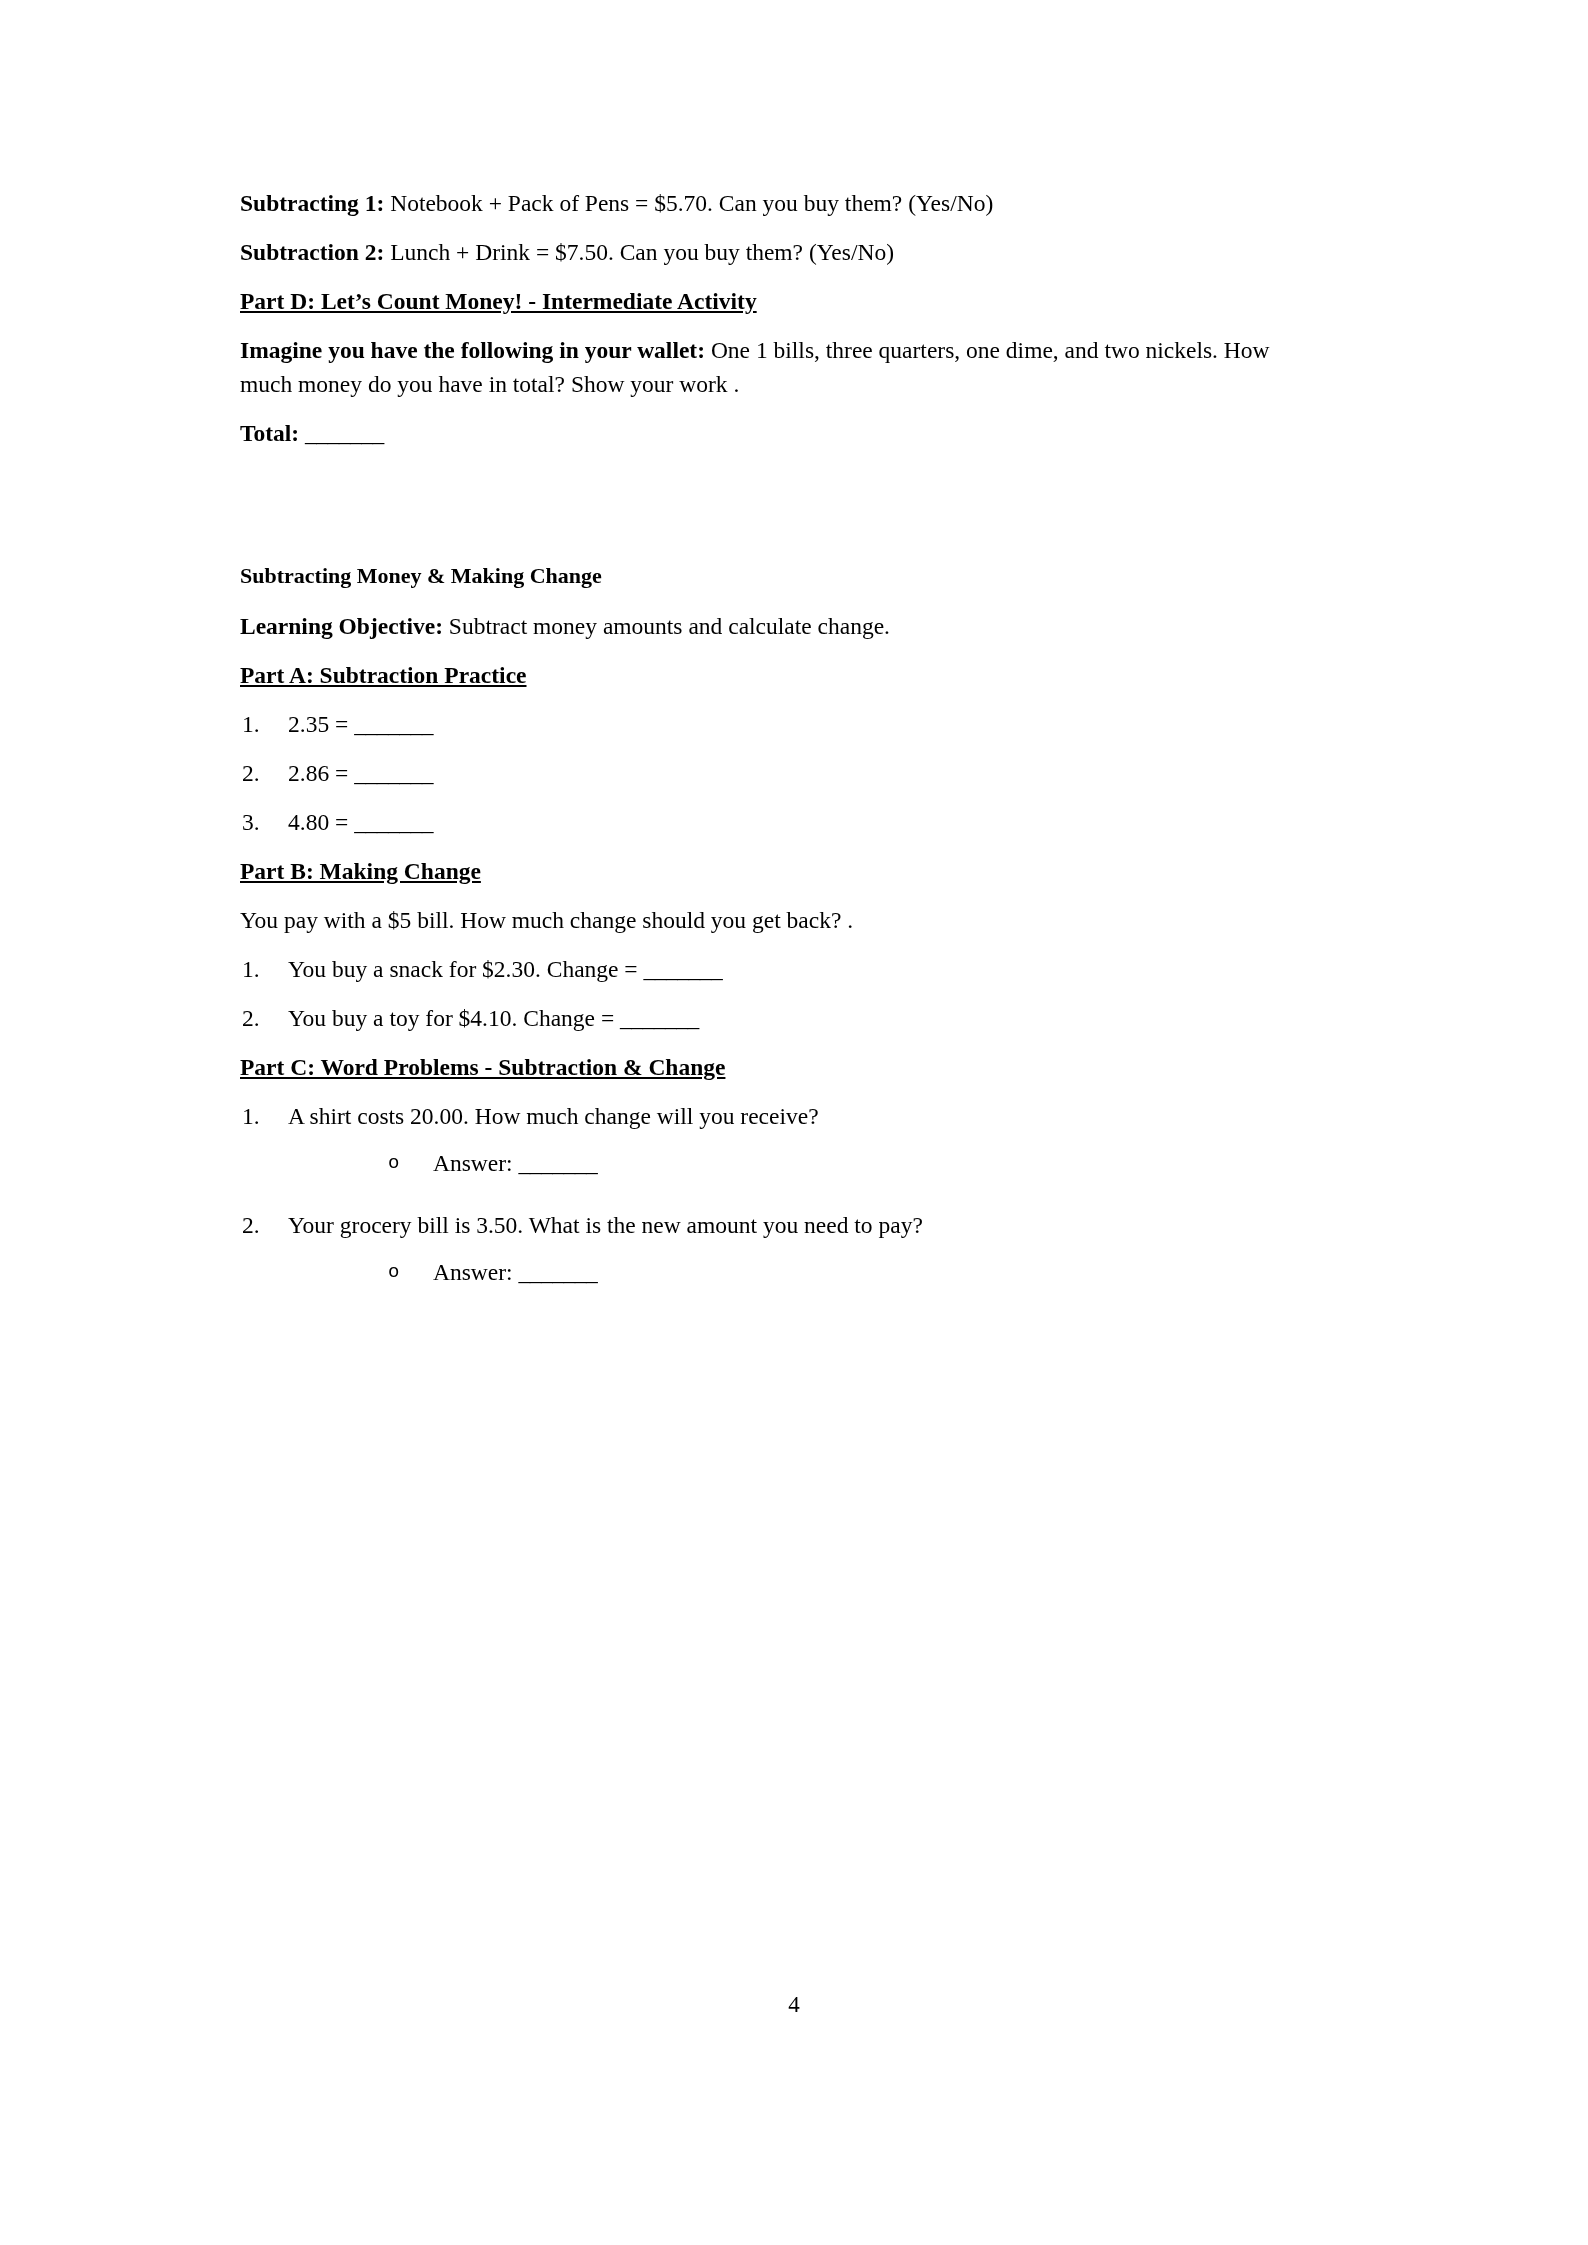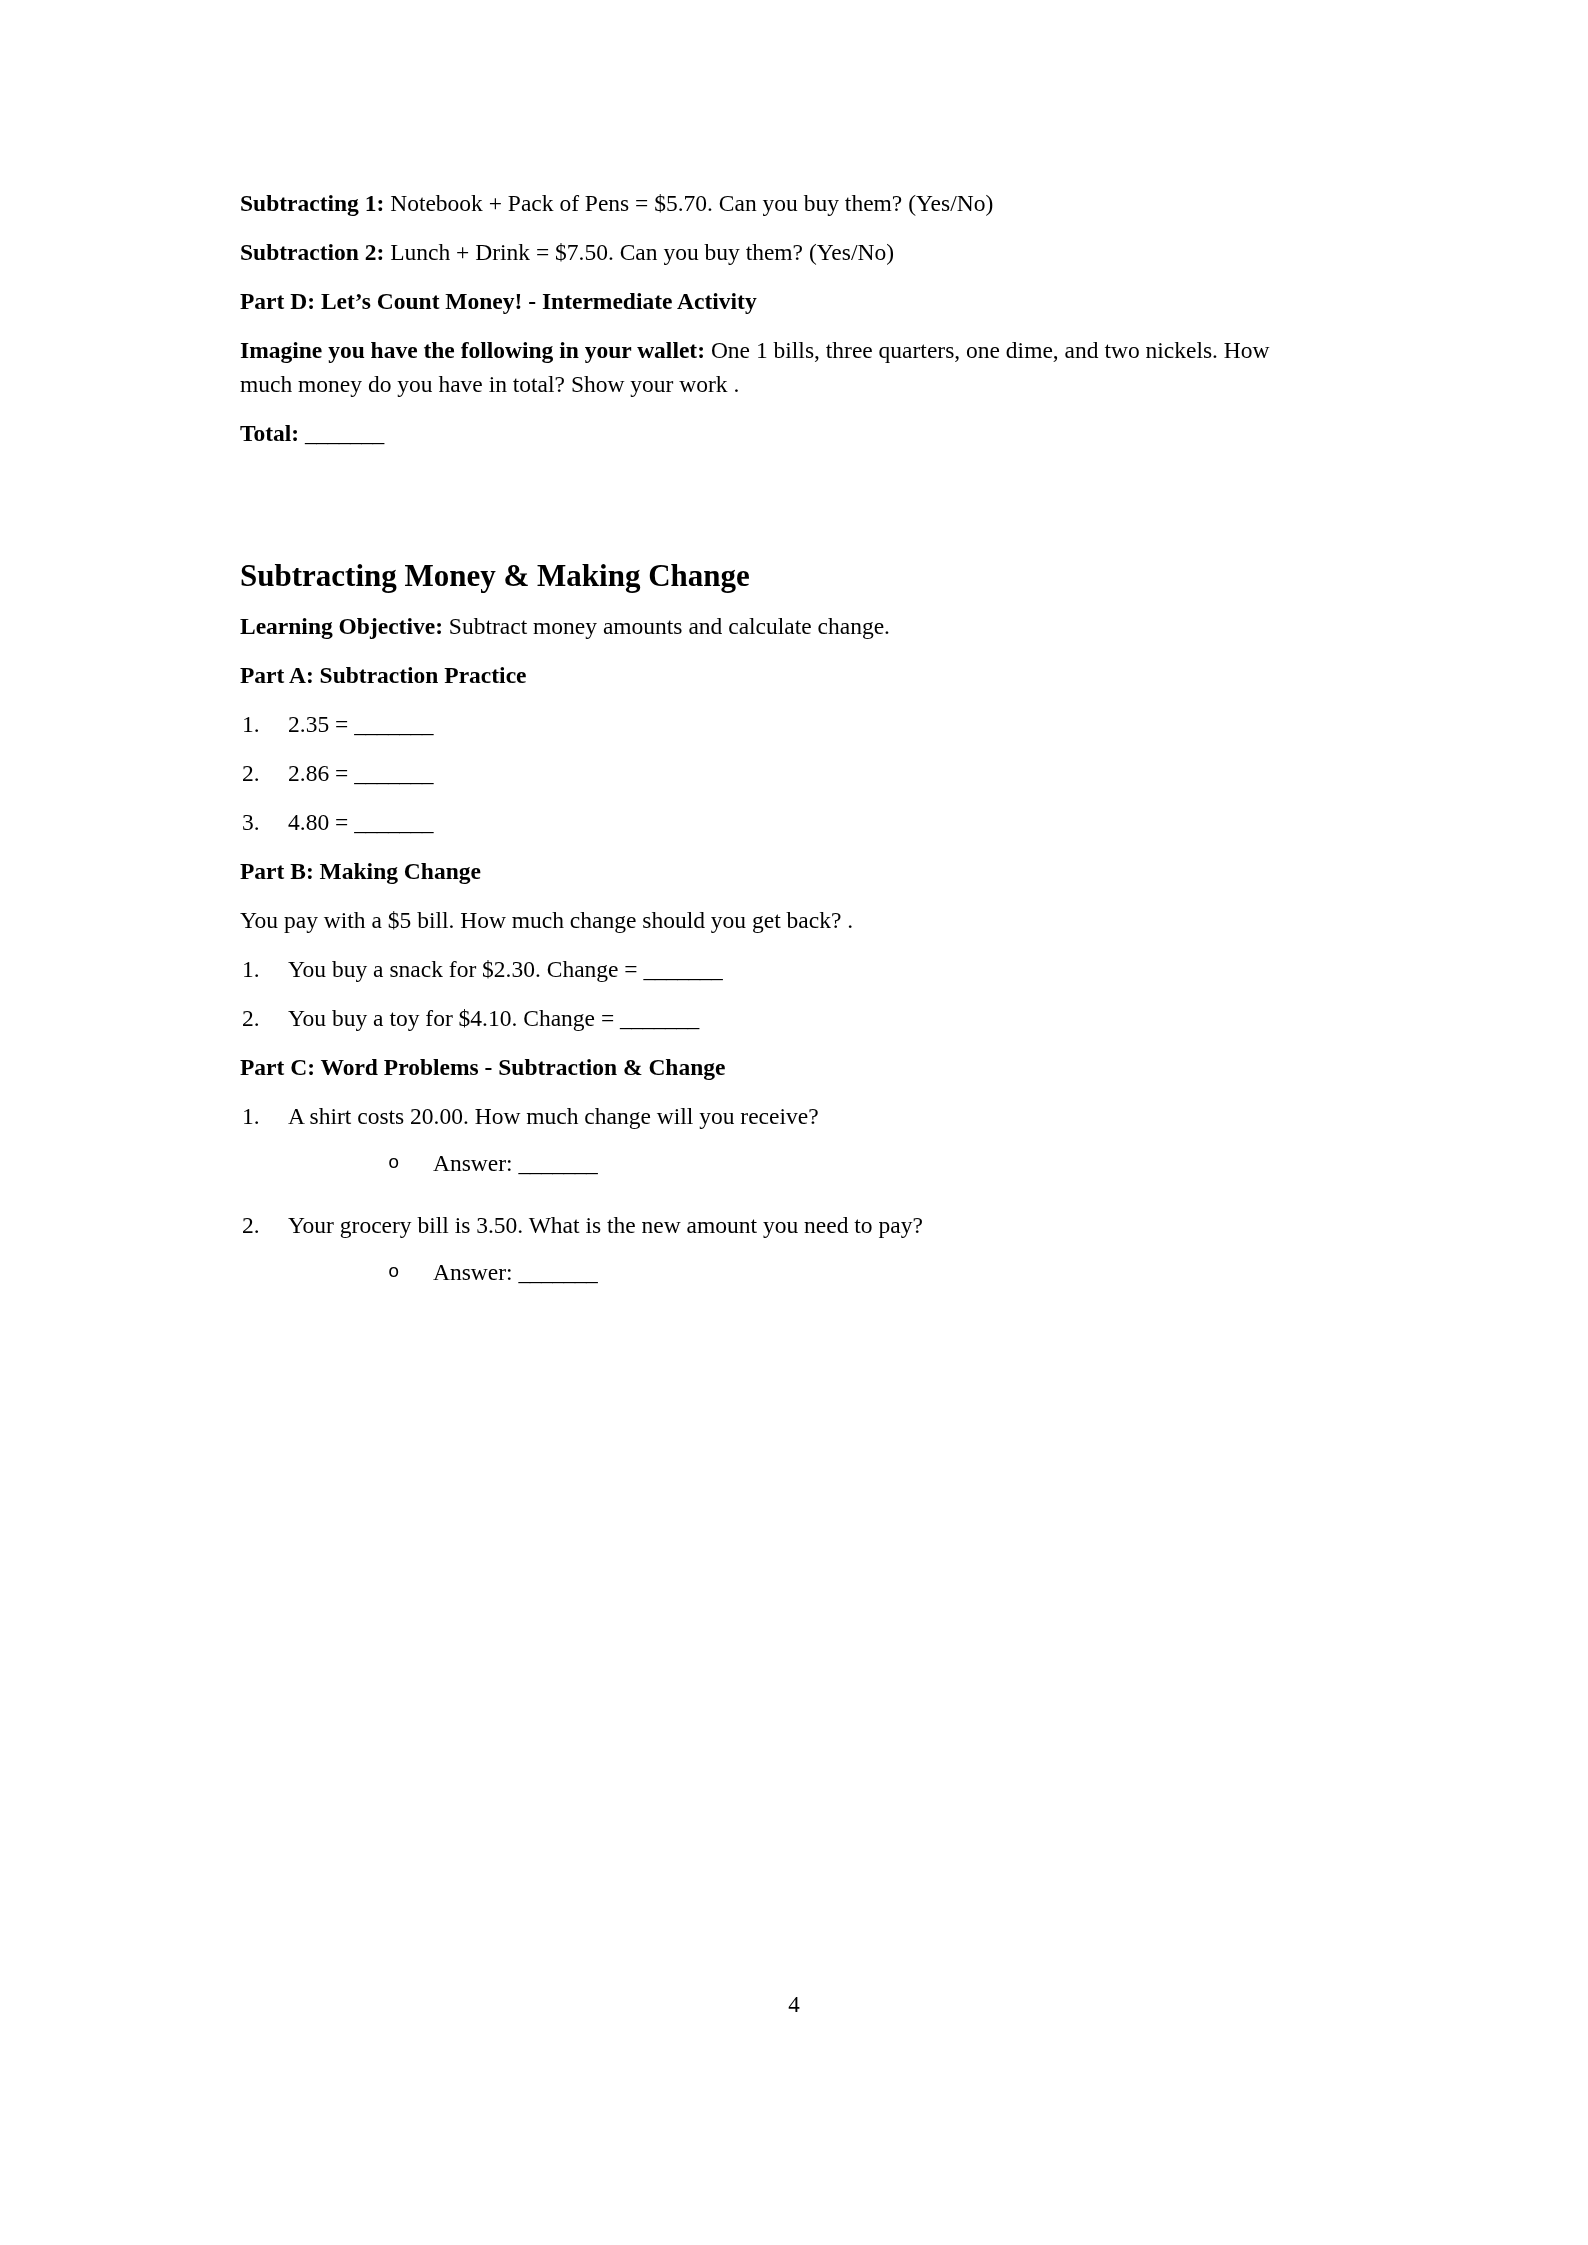--- a/index.html
+++ b/index.html
@@ -24,30 +24,31 @@
     width: 1085px;
   }
   .para {
     font-size: 23.5px;
     line-height: 34px;
     margin: 0 0 15px 0;
     text-align: left;
   }
   b, .bold { font-weight: bold; }
   .section-heading {
-    font-size: 31px;
+    font-size: 22px;
     line-height: 34px;
     font-weight: bold;
     margin: 0 0 16px 0;
   }
   .sub-heading {
     font-size: 23.5px;
     line-height: 34px;
     font-weight: bold;
     margin: 0 0 15px 0;
+    text-decoration: underline;
   }
   .gap-block { height: 94px; }
 
   ol.numlist {
     list-style: none;
     margin: 0;
     padding: 0;
   }
   ol.numlist > li {
     position: relative;

